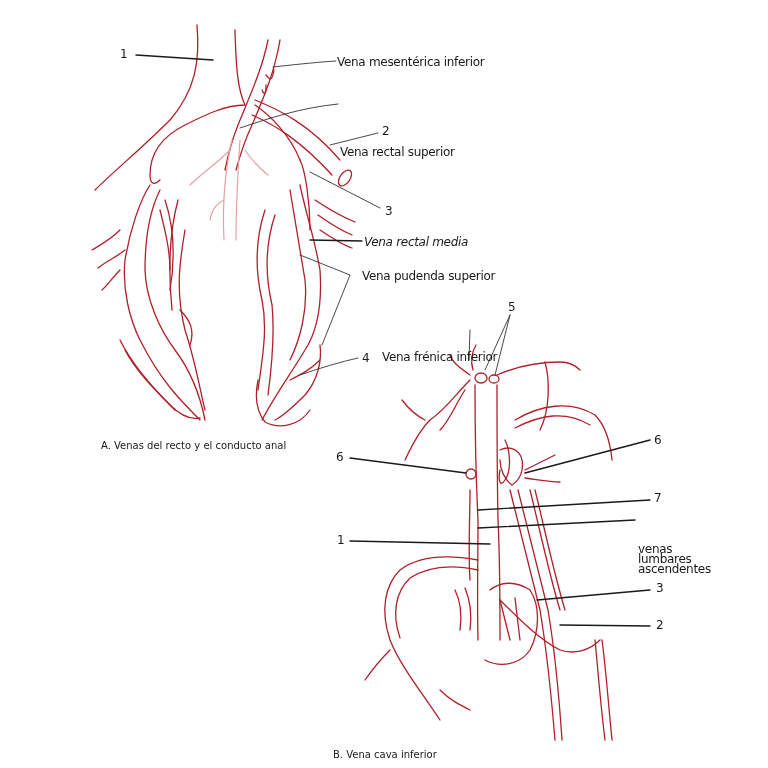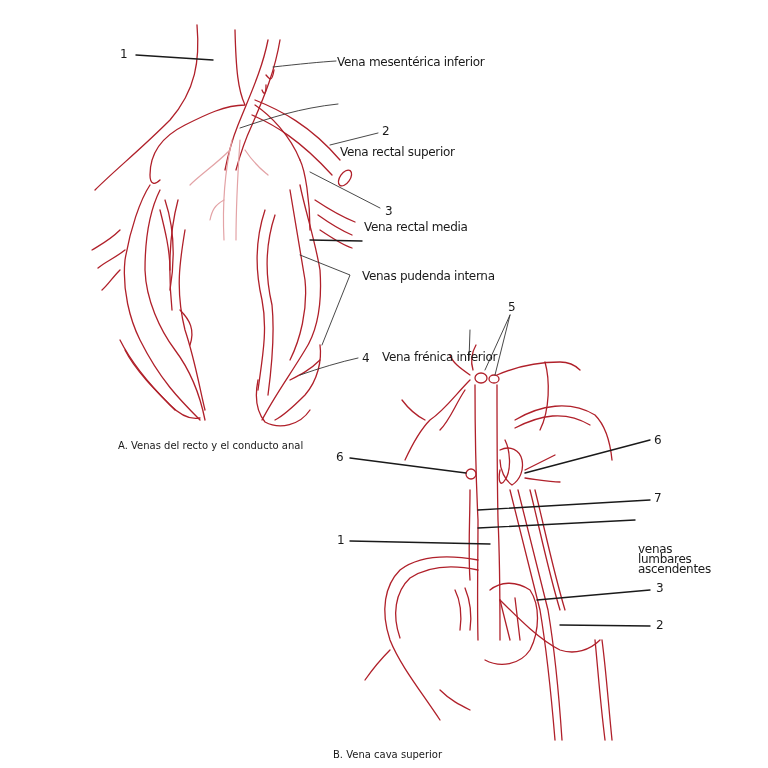--- a/index.html
+++ b/index.html
@@ -136,29 +136,29 @@
     <path class="ld" d="M537,600 L650,590"></path>
     <path class="ld" d="M560,625 L650,626"></path>
   </g>
 </svg>
 
 <div class="num" style="left:120px;top:47px;">1</div>
 <div class="lbl" style="left:337px;top:55px;">Vena mesentérica inferior</div>
 <div class="lbl" style="left:340px;top:98px;margin-top:47px;">Vena rectal superior</div>
 <div class="num" style="left:382px;top:124px;">2</div>
 <div class="num" style="left:385px;top:204px;">3</div>
-<div class="lbl" style="left:364px;top:220px;">Vena rectal media</div>
-<div class="lbl" style="left:362px;top:269px;">Venas pudenda interna</div>
+<div class="lbl" style="left:364px;top:235px;font-style:italic;">Vena rectal media</div>
+<div class="lbl" style="left:362px;top:269px;">Vena pudenda superior</div>
 <div class="num" style="left:362px;top:351px;">4</div>
-<div class="cap" style="left:118px;top:440px;">A. Venas del recto y el conducto anal</div>
+<div class="cap" style="left:101px;top:440px;">A. Venas del recto y el conducto anal</div>
 
 <div class="lbl" style="left:382px;top:318px;margin-top:32px;">Vena frénica inferior</div>
 <div class="num" style="left:508px;top:300px;">5</div>
 <div class="num" style="left:336px;top:450px;">6</div>
 <div class="num" style="left:654px;top:433px;">6</div>
 <div class="num" style="left:654px;top:491px;">7</div>
 <div class="lbl multi" style="left:638px;top:544px;">venas
 lumbares
 ascendentes</div>
 <div class="num" style="left:337px;top:533px;">1</div>
 <div class="num" style="left:656px;top:581px;">3</div>
 <div class="num" style="left:656px;top:618px;">2</div>
-<div class="cap" style="left:333px;top:749px;">B. Vena cava superior</div>
+<div class="cap" style="left:333px;top:749px;">B. Vena cava inferior</div>
 
 </body></html>

